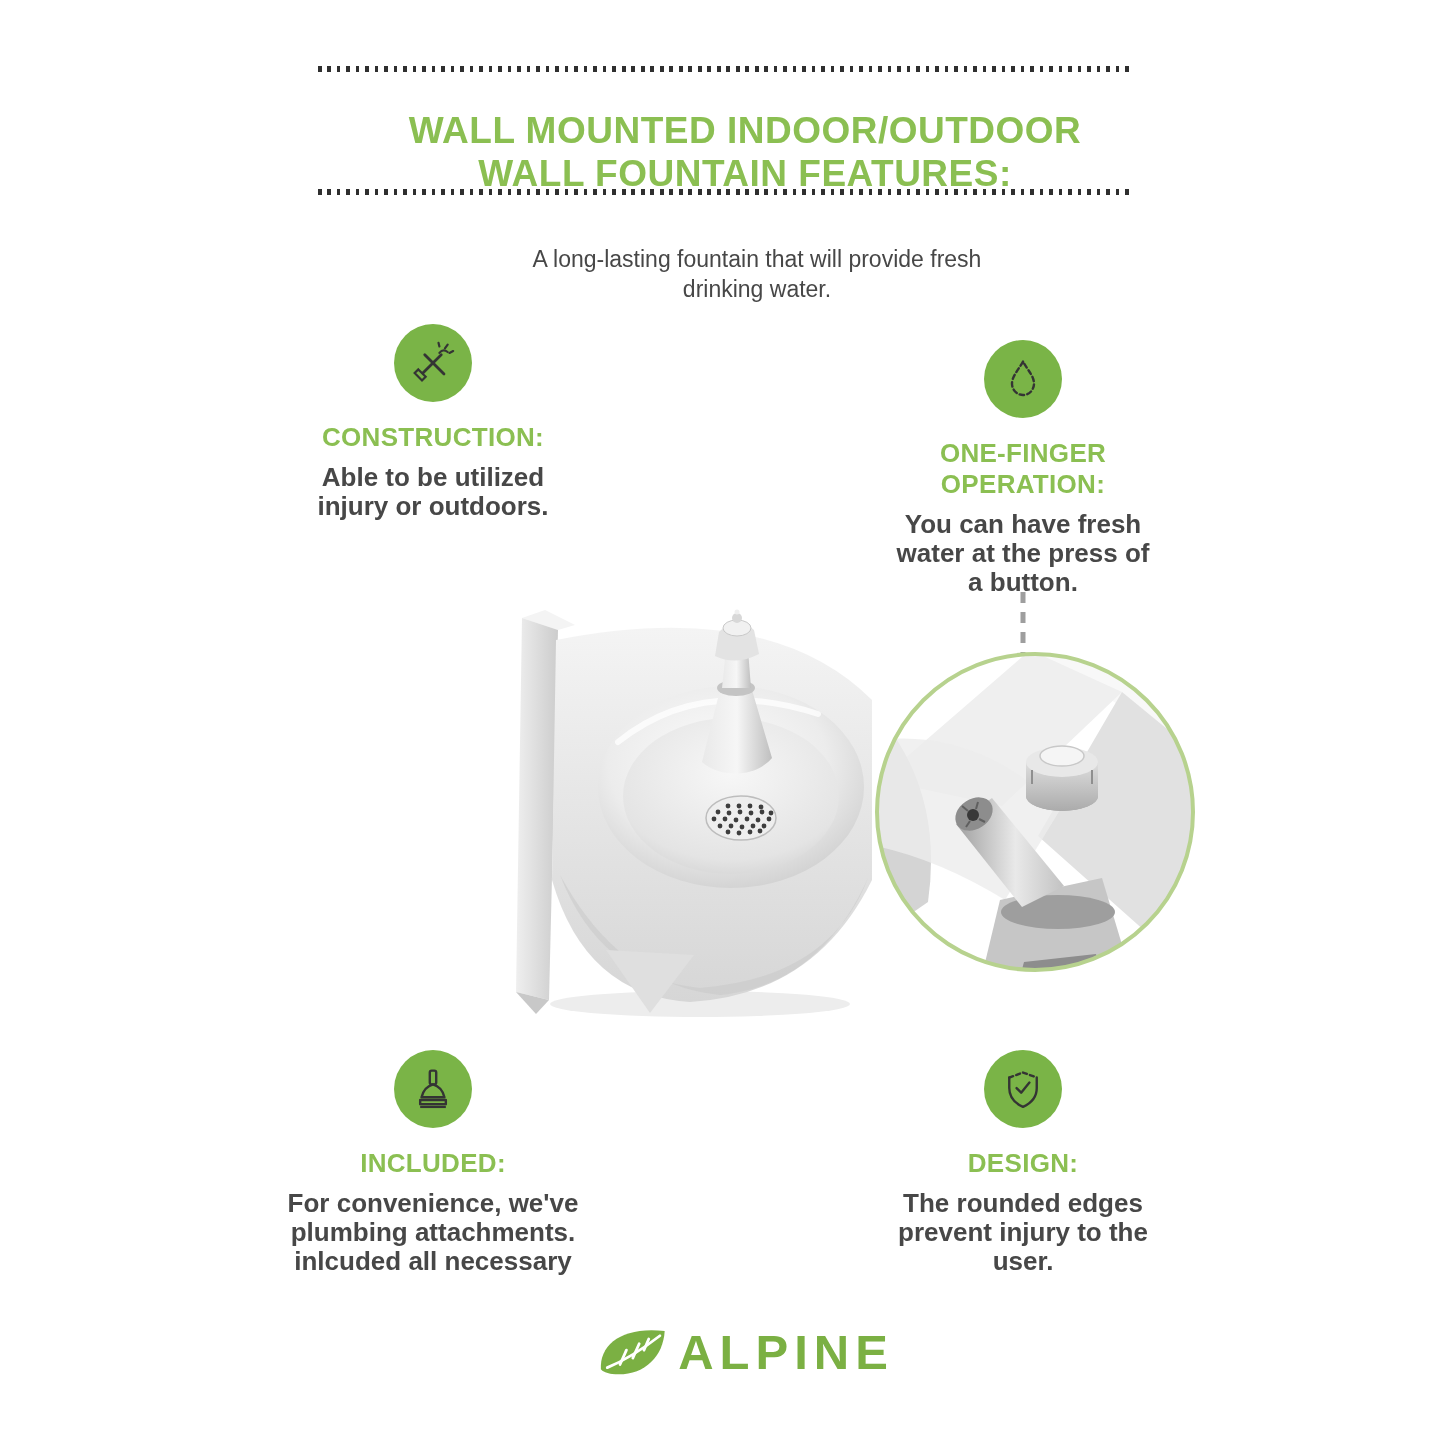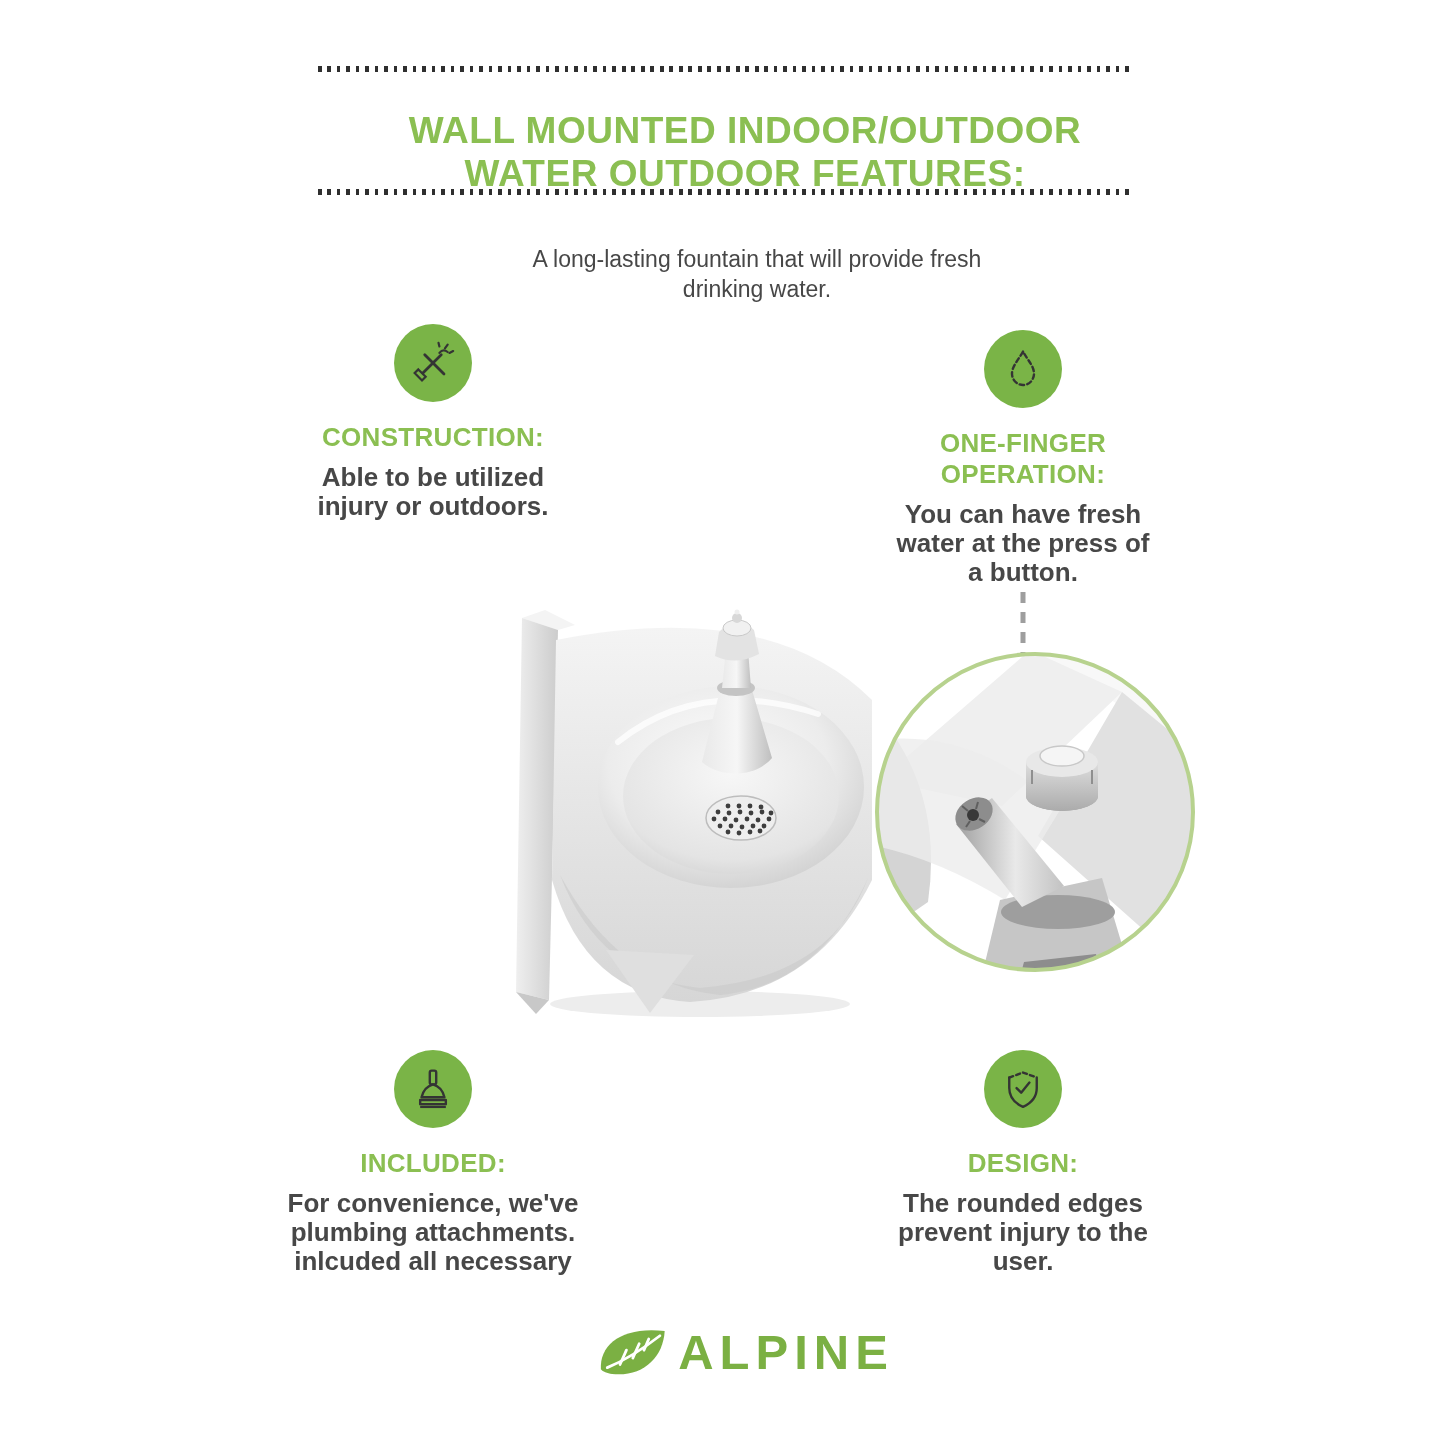--- a/index.html
+++ b/index.html
@@ -17,21 +17,21 @@
   .page-title{
     position:absolute;top:84px;left:0;width:100%;text-align:center;
     color:var(--green-heading,#8bbf52);font-size:37px;font-weight:bold;line-height:43px;letter-spacing:.5px;
   }
   .subtitle{
     position:absolute;top:221px;left:12px;width:100%;text-align:center;
     color:var(--text-dark,#474747);font-size:23px;font-weight:normal;line-height:30px;
   }
   .feature{position:absolute;width:340px;text-align:center;}
   .feat-construction{left:263px;top:324px;}
-  .feat-onefinger{left:853px;top:330px;}
+  .feat-onefinger{left:853px;top:340px;}
   .feat-included{left:263px;top:1050px;}
   .feat-design{left:853px;top:1050px;}
   .icon-circle{
     width:78px;height:78px;border-radius:50%;background:var(--green-icon,#7ab447);
     margin:0 auto;display:flex;align-items:center;justify-content:center;
   }
   .feature-heading{
     margin-top:20px;color:var(--green-heading,#8bbf52);
     font-size:26px;font-weight:bold;line-height:31px;letter-spacing:.3px;
   }
@@ -52,21 +52,21 @@
 </style>
 </head>
 <body>
 
 <div class="canvas">
 
   <div class="dotted-line dotted-top"></div>
 
   <h1 class="page-title">
     <span>WALL MOUNTED INDOOR/OUTDOOR</span><br>
-    <span>WATER OUTDOOR FEATURES:</span>
+    <span>WALL FOUNTAIN FEATURES:</span>
   </h1>
 
   <div class="dotted-line dotted-bottom"></div>
 
   <p class="subtitle">
     <span>A long-lasting fountain that will provide fresh</span><br>
     <span>drinking water.</span>
   </p>
 
   <div class="feature feat-construction">

